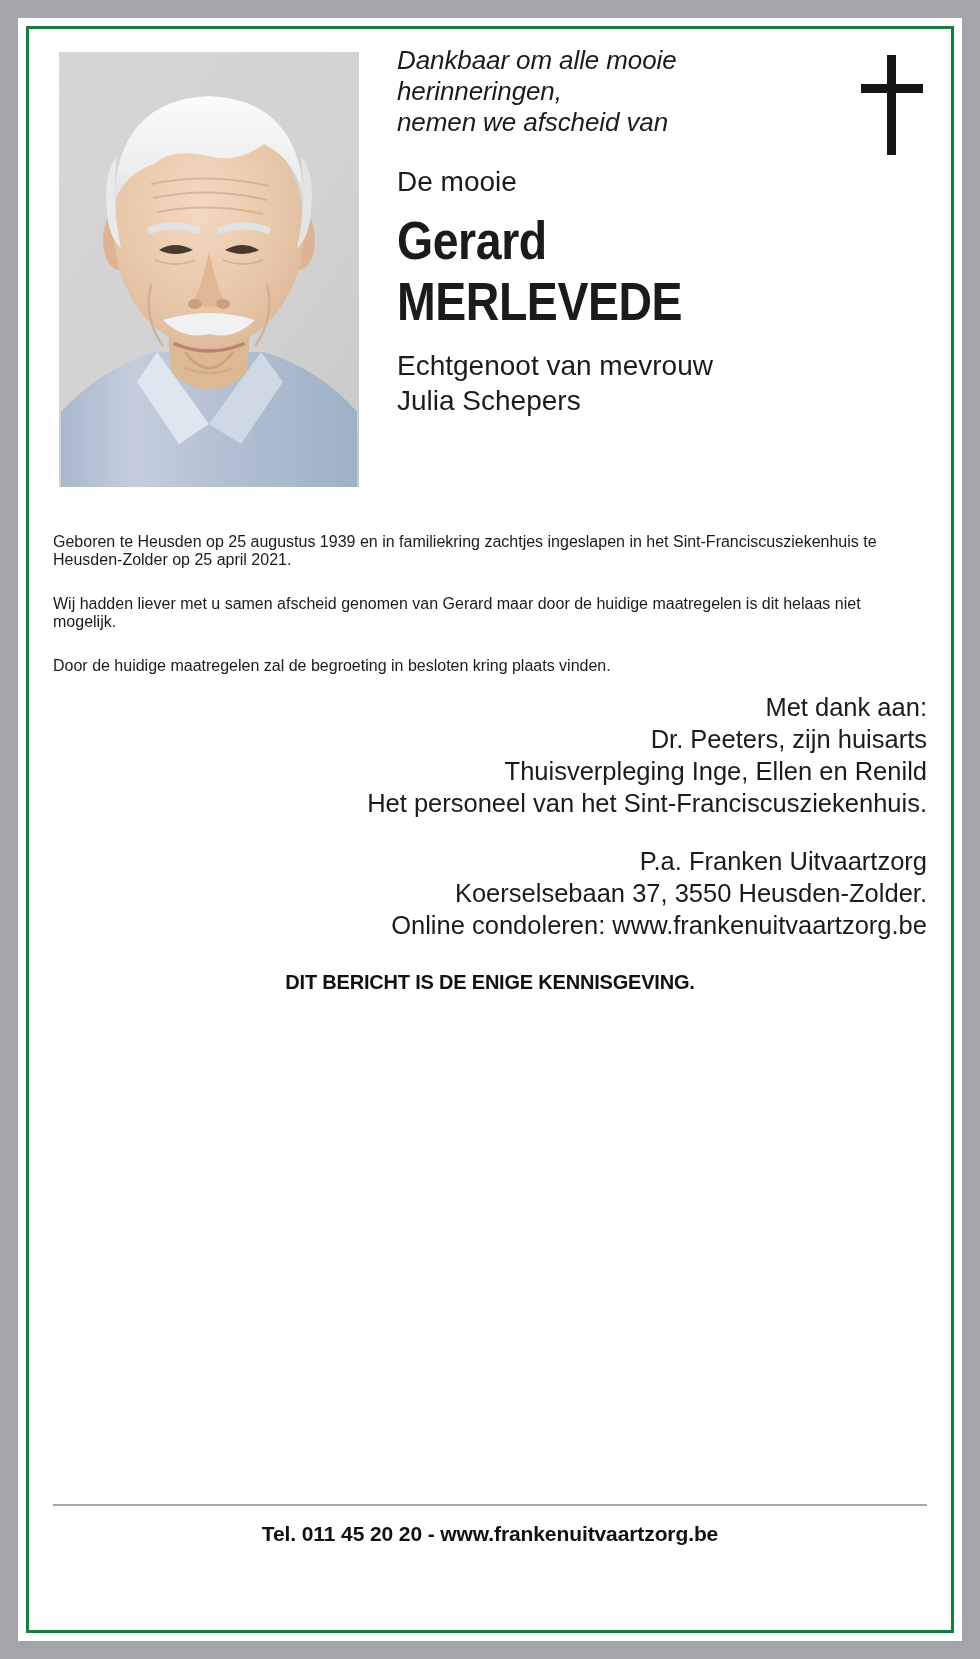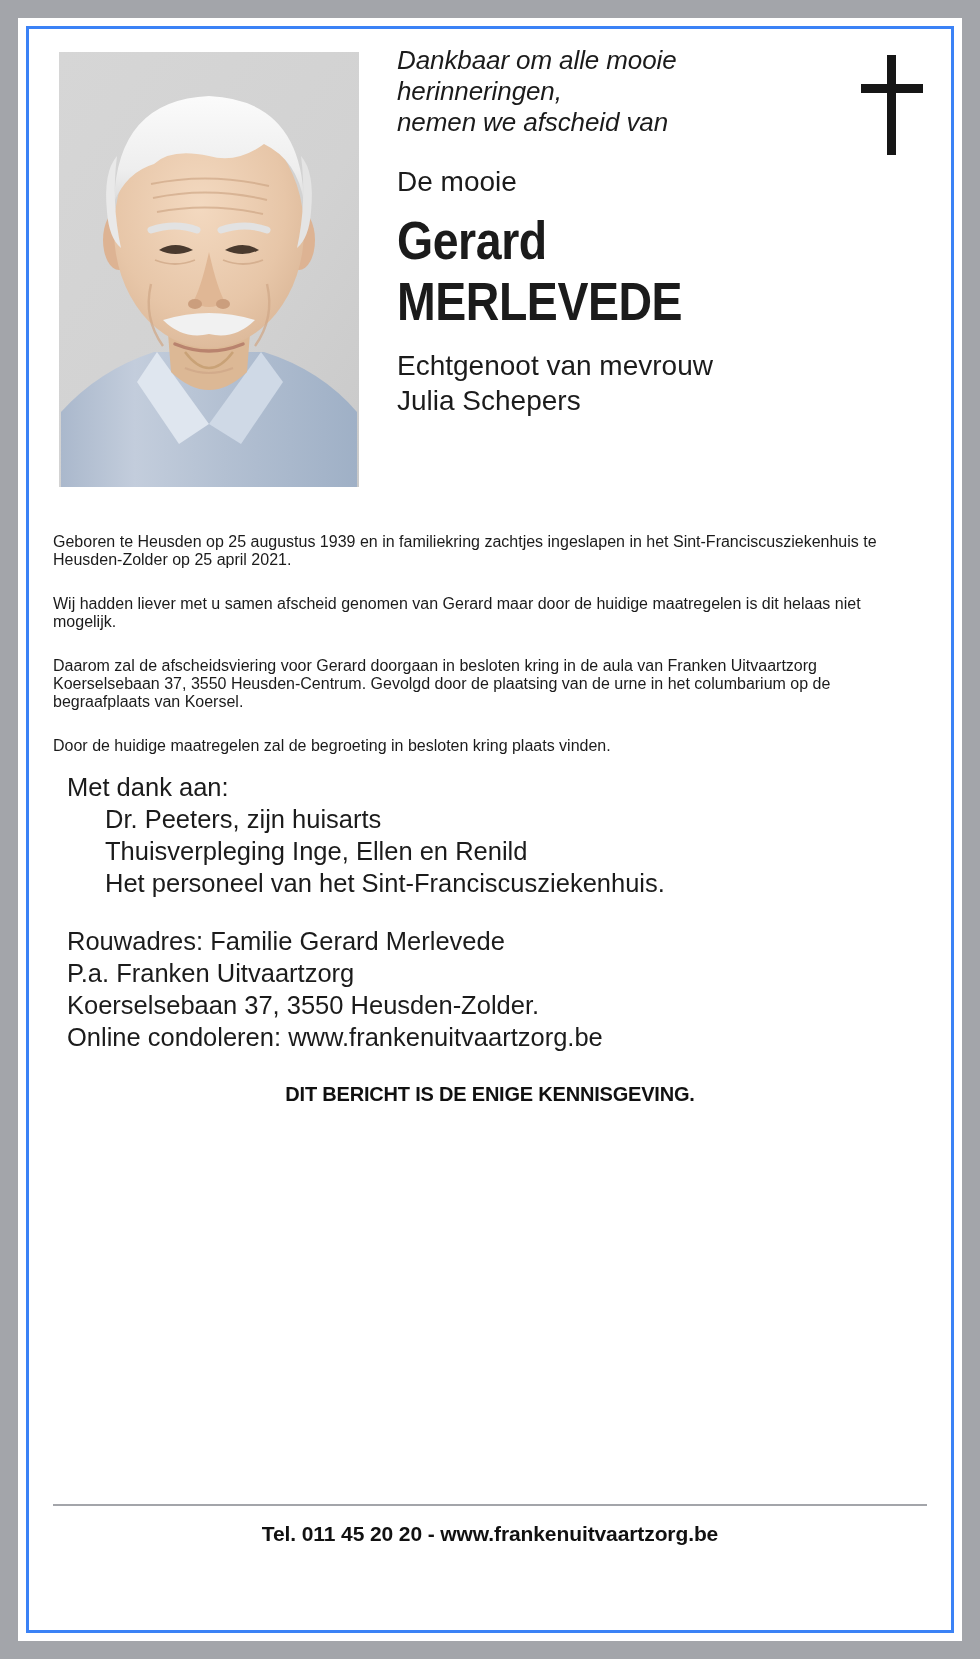--- a/index.html
+++ b/index.html
@@ -29,21 +29,21 @@
     width: 100%;
     height: 100%;
     background: #ffffff;
     box-sizing: border-box;
     padding: 8px;
   }
   .inner-frame {
     width: 100%;
     height: 100%;
     box-sizing: border-box;
-    border: 3px solid #3b82f6;
+    border: 3px solid #15803d;
     background: #ffffff;
     position: relative;
     overflow: hidden;
     padding-left: 23px;
   }
   .card {
     position: absolute;
     left: 0; top: 0; right: 0; bottom: 0;
     background: #ffffff;
   }
@@ -157,21 +157,21 @@
 
   .para {
     text-align: center;
     font-size: 25.5px;
     line-height: 32px;
     color: #1b1b1b;
     margin: 0 0 26px 0;
   }
 
   .block-left {
-    text-align: left;
+    text-align: right;
     font-size: 25.5px;
     line-height: 32px;
     color: #1b1b1b;
     margin: 0 0 26px 0;
     padding-left: 14px;
   }
   .block-left .indent { padding-left: 38px; }
 
   .notice {
     text-align: center;
@@ -319,41 +319,35 @@
 zachtjes ingeslapen in het Sint-Franciscusziekenhuis te
 Heusden-Zolder op 25 april 2021.</div>
           <p></p>
           <p class="para">
             </p>
             <div>Wij hadden liever met u samen afscheid genomen van Gerard
 maar door de huidige maatregelen is dit helaas niet mogelijk.</div>
           <p></p>
           <p class="para">
             </p>
-            <div>Daarom zal de afscheidsviering voor Gerard doorgaan in
-besloten kring in de aula van Franken Uitvaartzorg
-Koerselsebaan 37, 3550 Heusden-Centrum.
-Gevolgd door de plaatsing van de urne in het columbarium op
-de begraafplaats van Koersel.</div>
           <p></p>
           <p class="para">
             </p>
             <div>Door de huidige maatregelen zal de begroeting
 in besloten kring plaats vinden.</div>
           <p></p>
 
           <div class="block-left">
             <div>Met dank aan:</div>
             <div class="indent">Dr. Peeters, zijn huisarts</div>
             <div class="indent">Thuisverpleging Inge, Ellen en Renild</div>
             <div class="indent">Het personeel van het Sint-Franciscusziekenhuis.</div>
           </div>
 
           <div class="block-left">
-            <div>Rouwadres: Familie Gerard Merlevede</div>
             <div>P.a. Franken Uitvaartzorg</div>
             <div>Koerselsebaan 37, 3550 Heusden-Zolder.</div>
             <div>Online condoleren: www.frankenuitvaartzorg.be</div>
           </div>
 
           <div class="notice">DIT BERICHT IS DE ENIGE KENNISGEVING.</div>
         </div>
 
         <div class="divider"></div>
 

